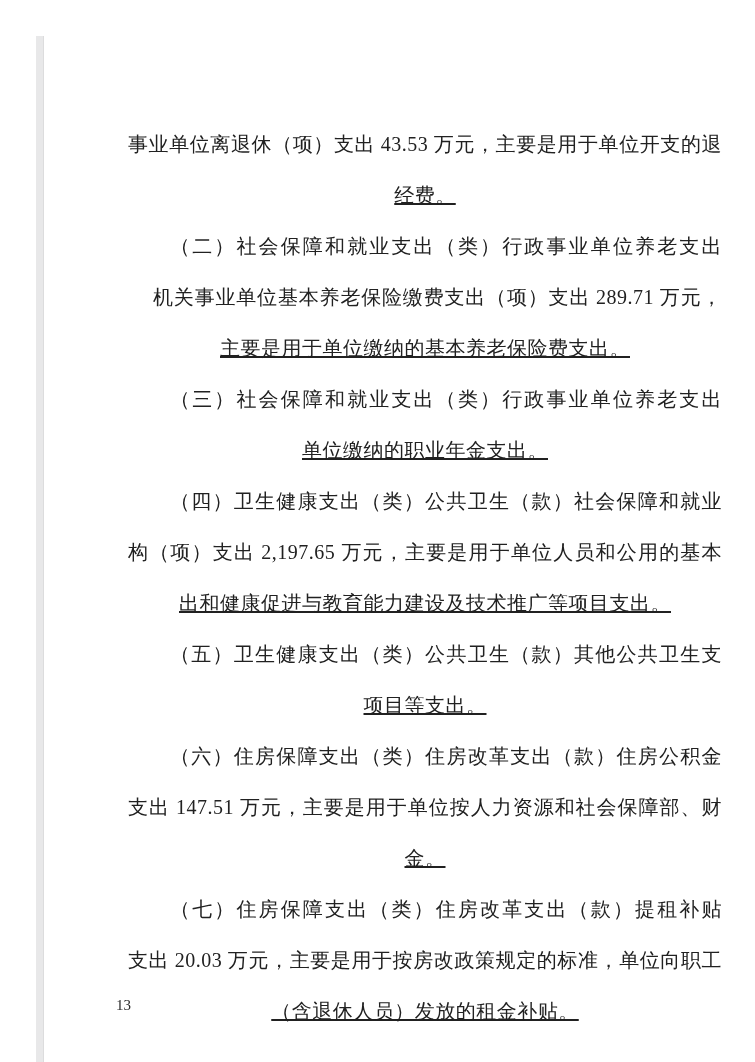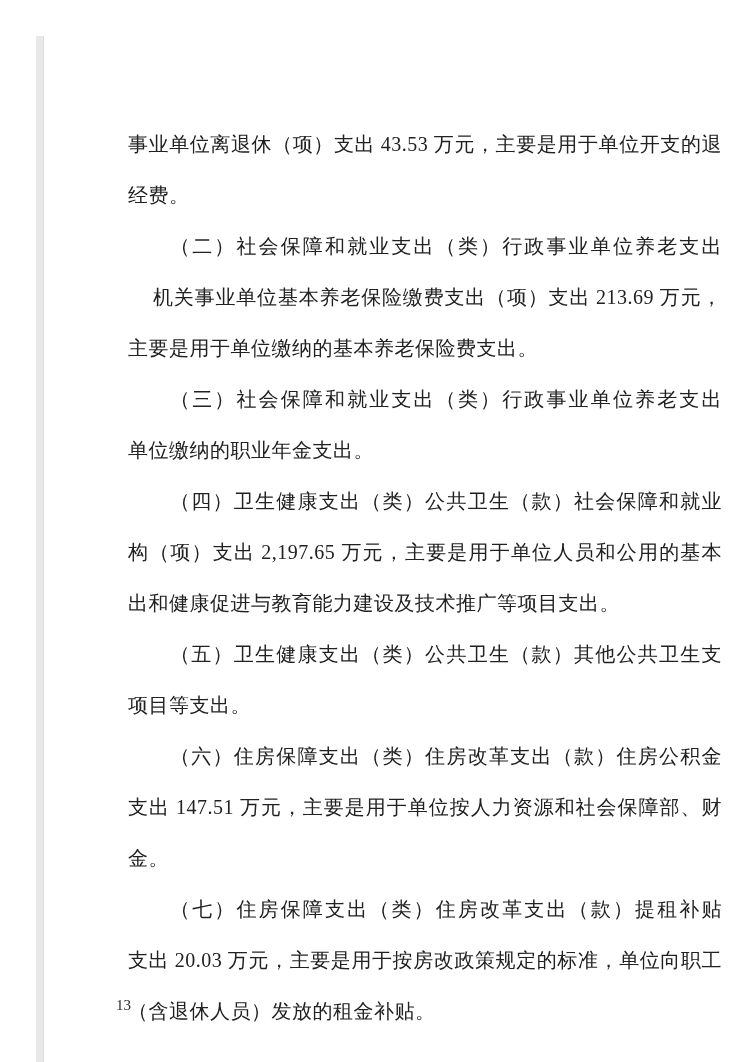--- a/index.html
+++ b/index.html
@@ -25,21 +25,21 @@
     height:39px;
     line-height:39px;
     font-size:20px;
     overflow:hidden;
     letter-spacing:0.5px;
   }
   .just {
     text-align:justify;
     text-align-last:justify;
   }
-  .end  { text-align:left; }
+  .end  { text-align:center;text-decoration:underline; }
   .ind2 { text-indent:42px; }
   .ind1 { text-indent:25px; }
 
   .pagenum {
     position:absolute;
     left:80px; top:959px;
     width:618px;
     font-size:15px;
     line-height:20px;
     color:#2b2b2b;
@@ -51,21 +51,21 @@
 <div>
 
   <div class="edge edge-left"></div>
   <div class="edge edge-right"></div>
   <div class="edge edge-bottom"></div>
 
   <div class="textblock">
     <div class="line just">事业单位离退休（项）支出 43.53 万元，主要是用于单位开支的退休</div>
     <div class="line end">经费。</div>
     <div class="line just ind2">（二）社会保障和就业支出（类）行政事业单位养老支出（款）</div>
-    <div class="line just ind1">机关事业单位基本养老保险缴费支出（项）支出 213.69 万元，</div>
+    <div class="line just ind1">机关事业单位基本养老保险缴费支出（项）支出 289.71 万元，</div>
     <div class="line end">主要是用于单位缴纳的基本养老保险费支出。</div>
     <div class="line just ind2">（三）社会保障和就业支出（类）行政事业单位养老支出（款）</div>
     <div class="line end">单位缴纳的职业年金支出。</div>
     <div class="line just ind2">（四）卫生健康支出（类）公共卫生（款）社会保障和就业支出</div>
     <div class="line just">构（项）支出 2,197.65 万元，主要是用于单位人员和公用的基本支</div>
     <div class="line end">出和健康促进与教育能力建设及技术推广等项目支出。</div>
     <div class="line just ind2">（五）卫生健康支出（类）公共卫生（款）其他公共卫生支出（项）</div>
     <div class="line end">项目等支出。</div>
     <div class="line just ind2">（六）住房保障支出（类）住房改革支出（款）住房公积金（项）</div>
     <div class="line just">支出 147.51 万元，主要是用于单位按人力资源和社会保障部、财政</div>

